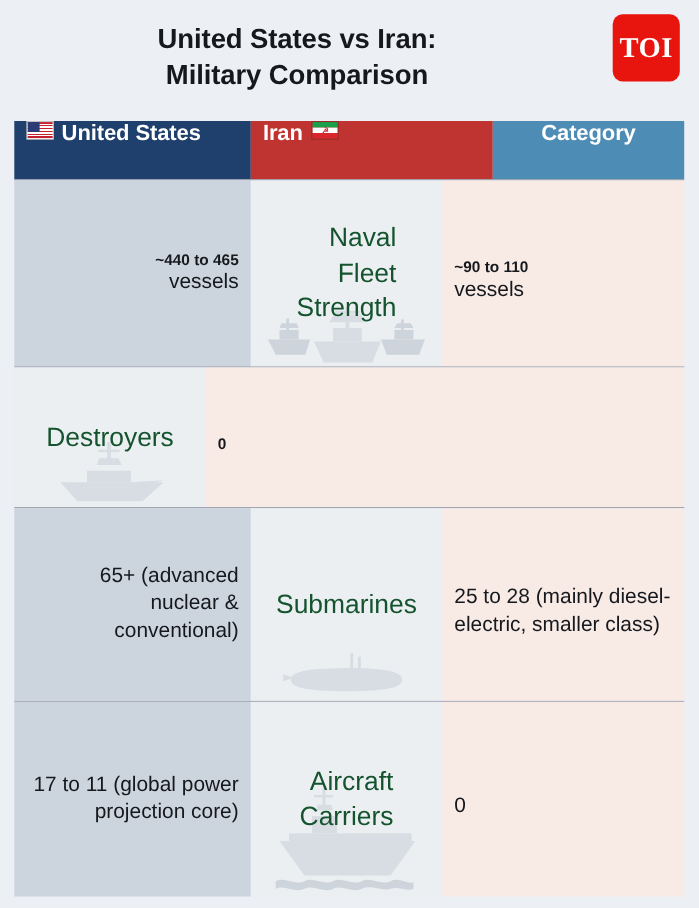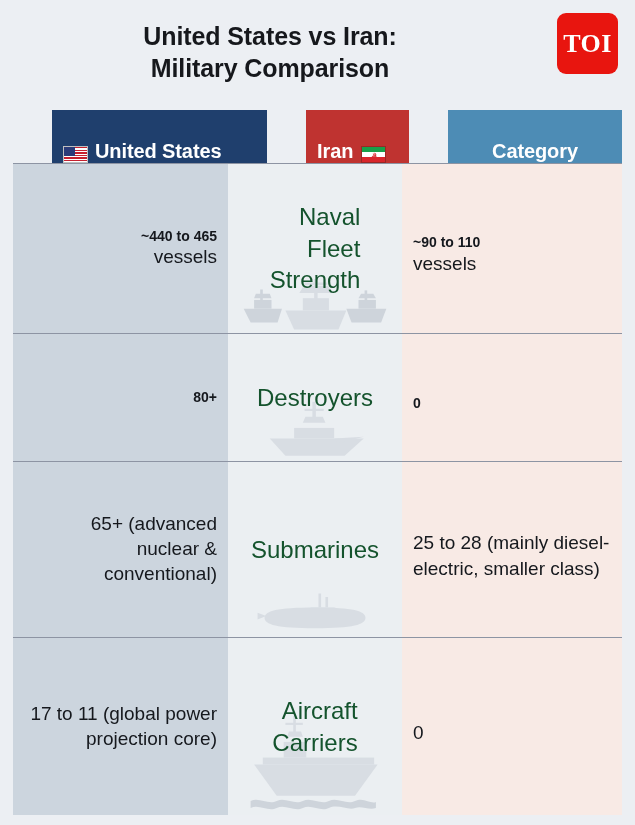--- a/index.html
+++ b/index.html
@@ -33,24 +33,23 @@
   }
 
   
   .tbl {
     position:absolute; left:13px; top:110px;
     width:609px; height:705px;
     display:flex; flex-direction:column;
   }
   .hrow { display:flex; height:53px; flex:0 0 53px; }
   .hcell {
-    display:flex; align-items:flex-end;
+    display:flex; align-items:flex-start;
     color:#fff; font-size:20px; font-weight:bold;
     letter-spacing:-0.1px;
-    margin-left:39px;
   }
   .h-us   { width:215px; background:#1f3f6d; padding-left:11px; gap:7px; }
   .h-cat  { width:174px; background:#4d8cb5; justify-content:center; }
   .h-iran { flex:1;      background:#bf3330; padding-left:11px; gap:8px; }
 
   .flag { display:inline-block; width:25px; height:17px; position:relative; flex:0 0 25px; }
   
   .flag-us { background:#fff; overflow:hidden; border:0.5px solid rgba(0,0,0,.25); }
   .flag-us .stripes {
     position:absolute; inset:0;
@@ -181,25 +180,20 @@
       </div>
       <div class="cell c-iran">
         <div class="txt">
           <span class="big">~90 to 110</span>
           <span class="small">vessels</span>
         </div>
       </div>
     </div>
 
     <div class="row r2">
-      <div class="cell c-us">
-        <div class="txt">
-          <span class="big">80+</span>
-        </div>
-      </div>
       <div class="cell c-cat">
         <div class="wm wm2">
           <svg viewBox="0 0 200 72" width="200" height="72" preserveAspectRatio="xMidYMax meet">
             <g class="wm-fill">
               <path d="M48 46h108l-22 20H66z"></path>
               <rect x="76" y="34" width="46" height="12"></rect>
               <path d="M86 28h26l-3-7H89z"></path>
               <rect x="97" y="4" width="4" height="18"></rect>
               <rect x="88" y="12" width="22" height="2.5"></rect>
               <path d="M122 46l34-2-30 8z"></path>

